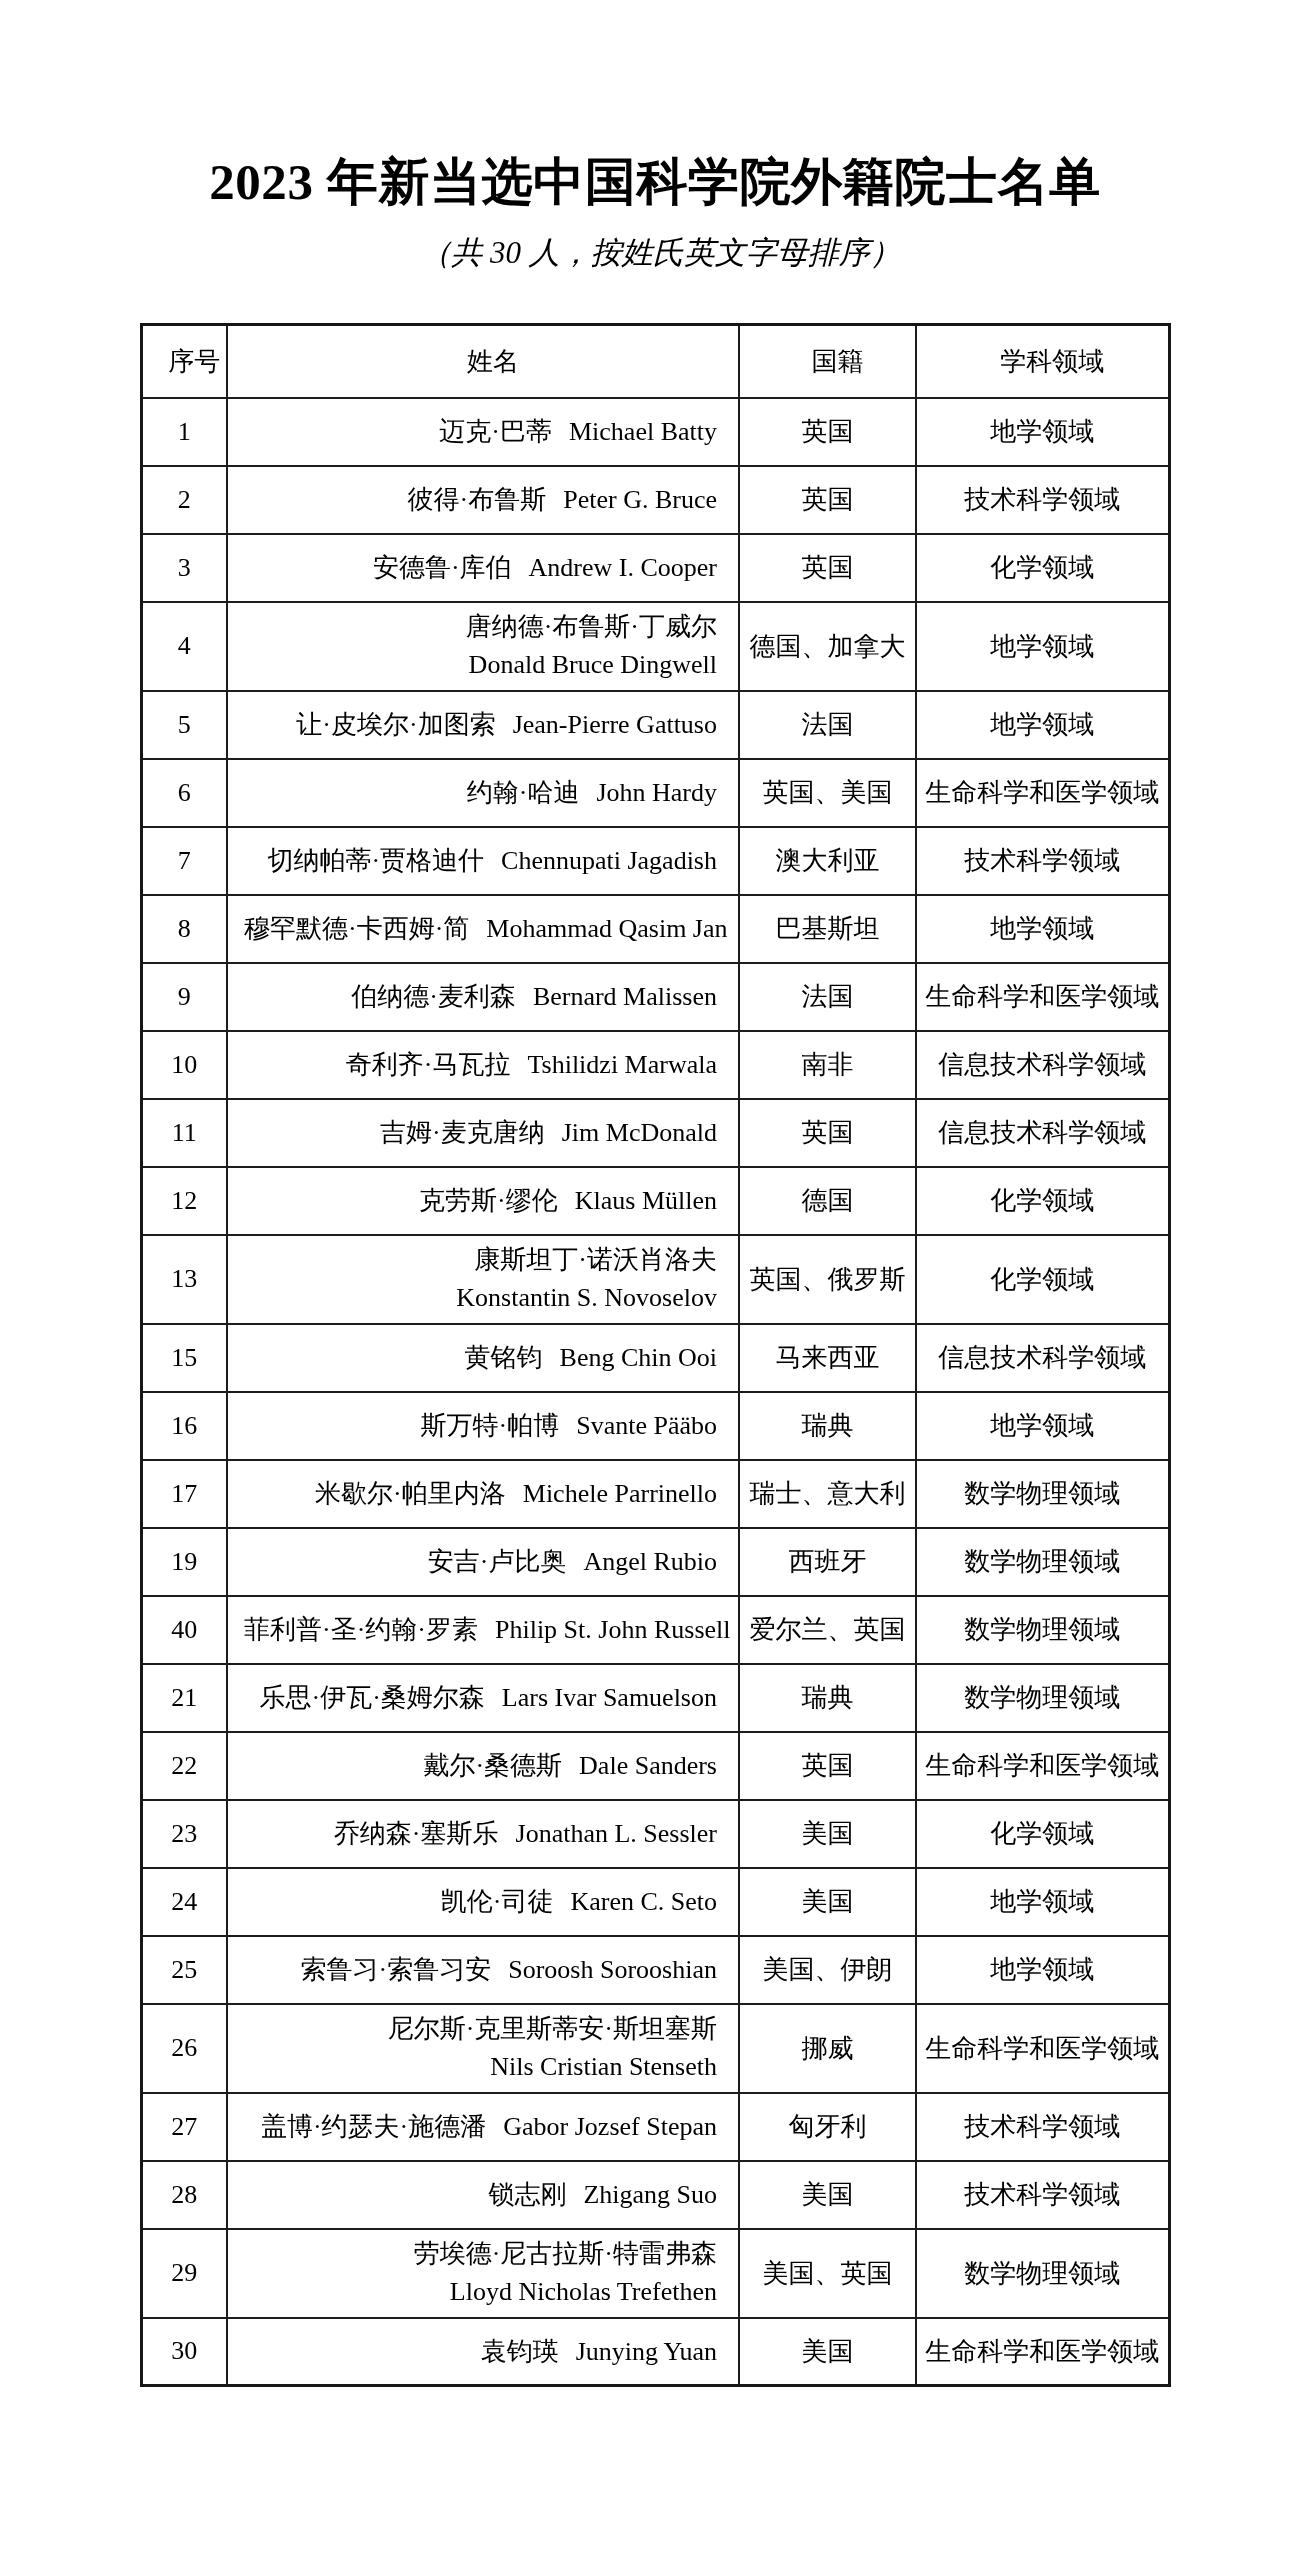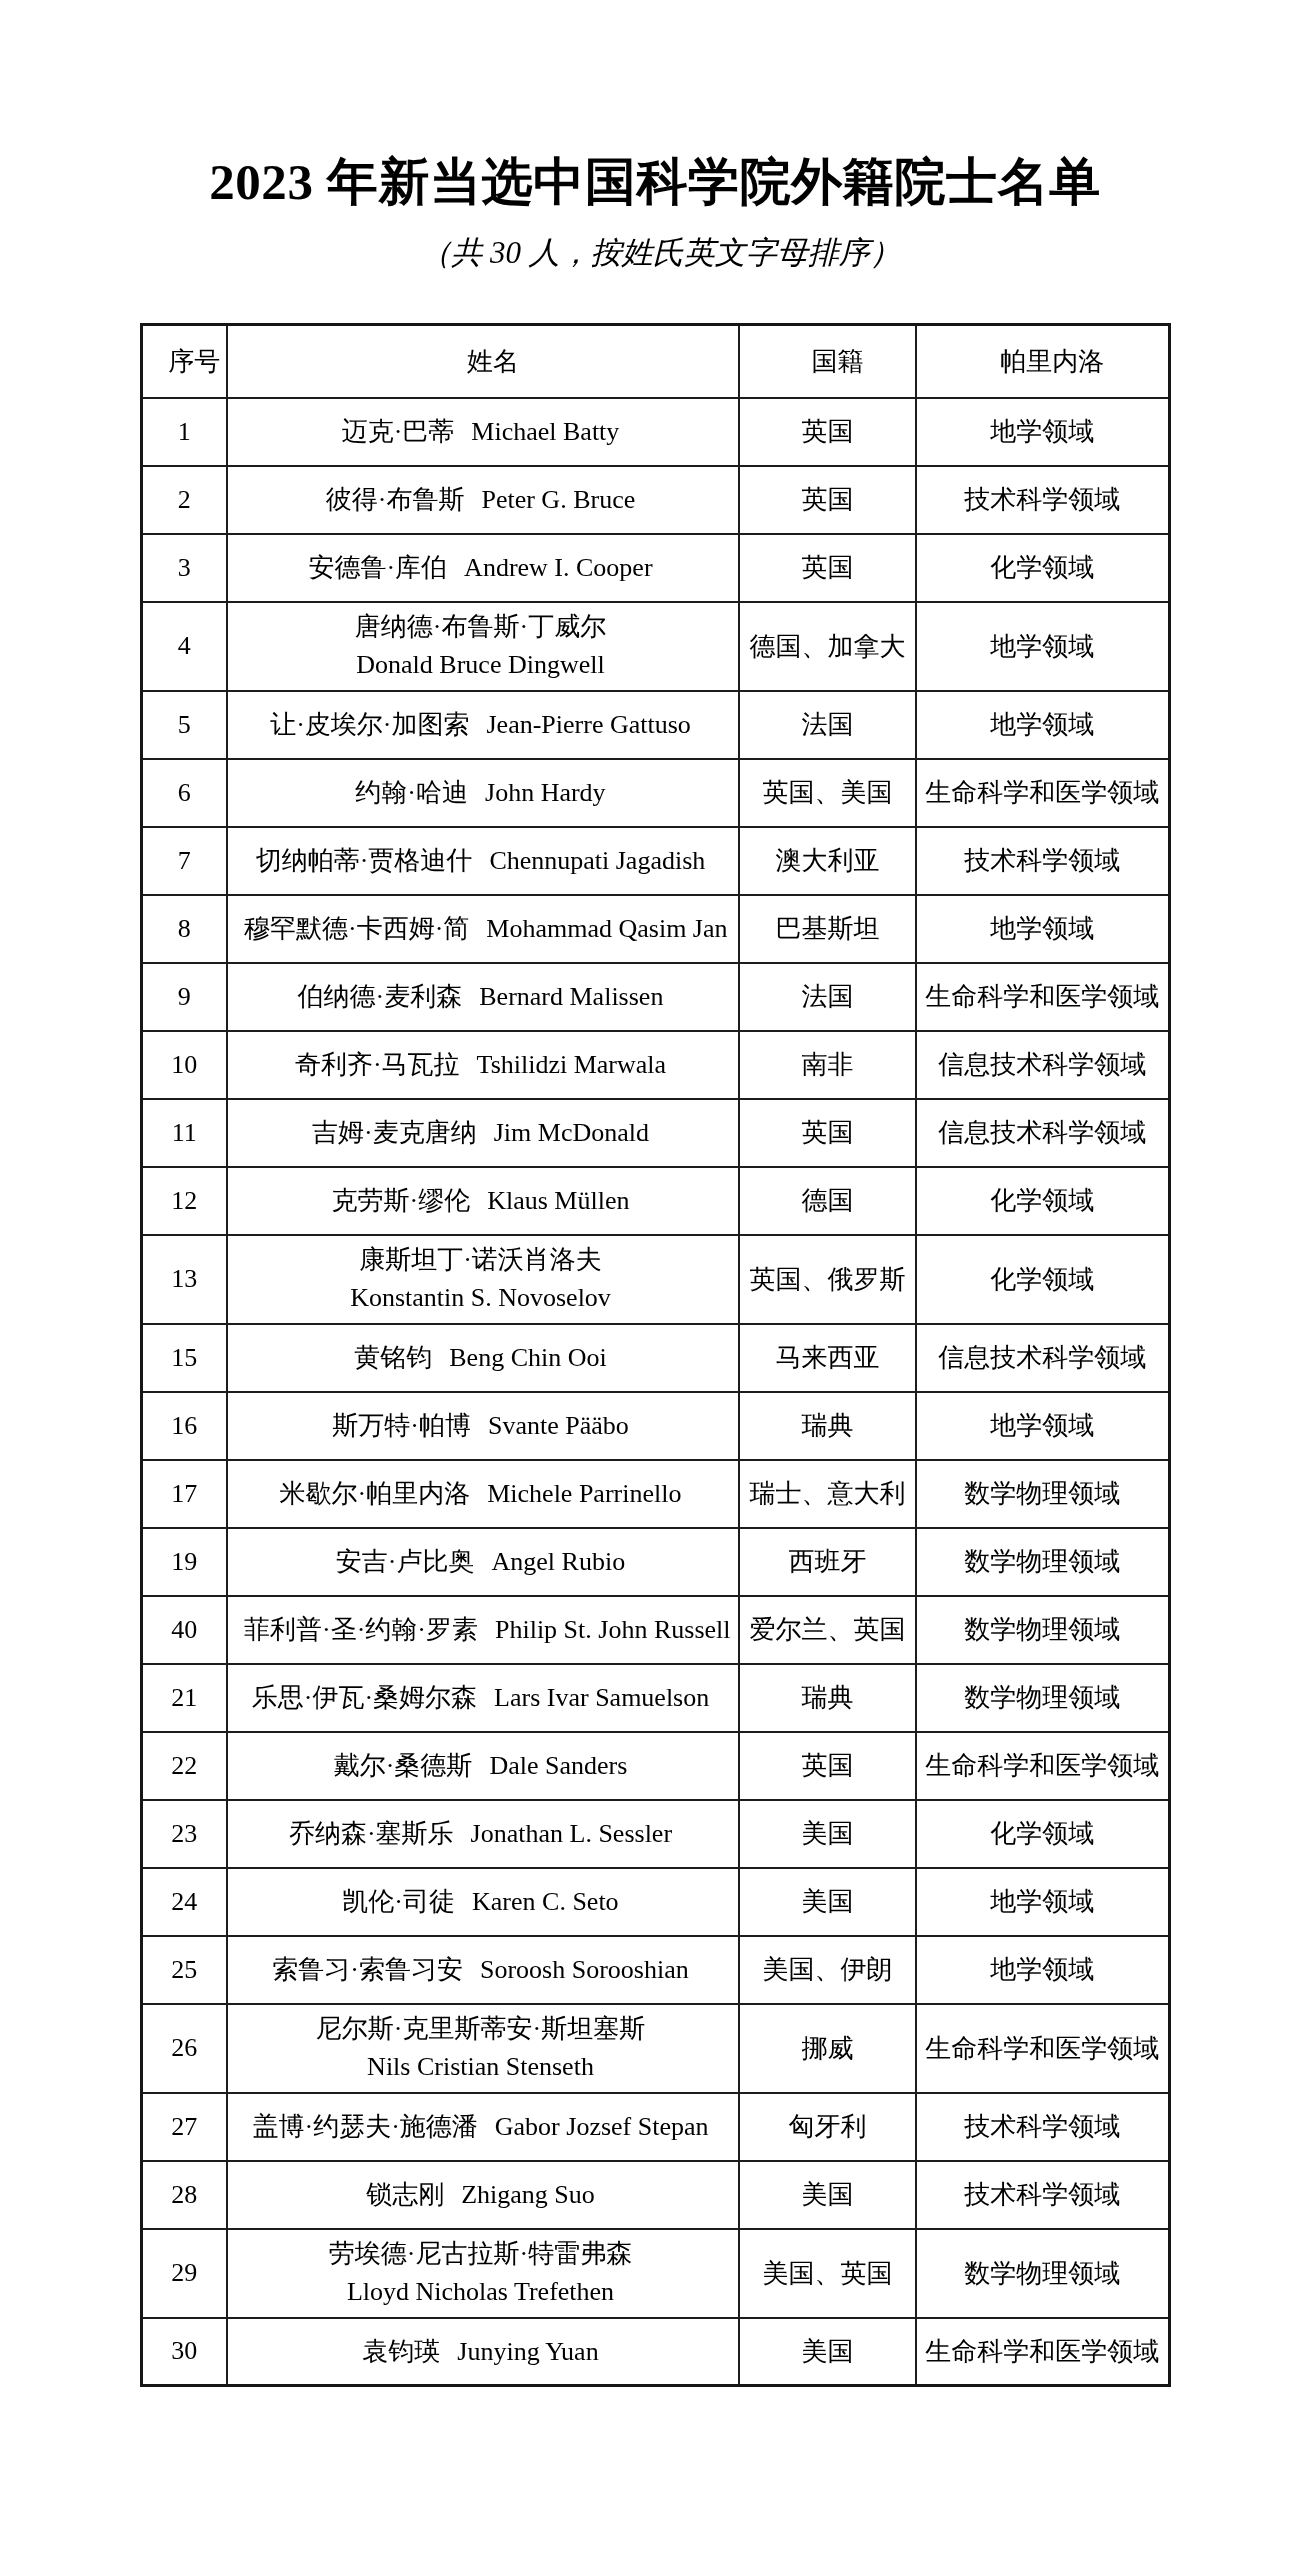--- a/index.html
+++ b/index.html
@@ -45,21 +45,21 @@
     padding: 0;
     vertical-align: middle;
     overflow: hidden;
   }
   thead tr { height: 73px; }
   tr.single { height: 68px; }
   tr.tall   { height: 89px; }
   th { text-align: center; padding-left: 20px; }
   td.c-no, td.c-nat, td.c-field { text-align: center; }
   td.c-name {
-    text-align: center;
+    text-align: right;
     padding-left: 16px;
     padding-right: 21px;
     white-space: nowrap;
   }
   td.c-name .en { margin-left: 17px; }
   td.c-name.two { padding-top: 3.7px; padding-bottom: 3.7px; }
   td.c-name.two .line {
     line-height: 38px;
     white-space: nowrap;
   }
@@ -76,21 +76,21 @@
       <col style="width:86px">
       <col style="width:512px">
       <col style="width:177px">
       <col style="width:253px">
     </colgroup>
     <thead>
       <tr>
         <th>序号</th>
         <th>姓名</th>
         <th>国籍</th>
-        <th>帕里内洛</th>
+        <th>学科领域</th>
       </tr>
     </thead>
     <tbody>
         <tr class="single">
           <td class="c-no">1</td>
           <td class="c-name"><span>迈克·巴蒂</span><span class="en">Michael Batty</span></td>
           <td class="c-nat">英国</td>
           <td class="c-field">地学领域</td>
         </tr>
         <tr class="single">

